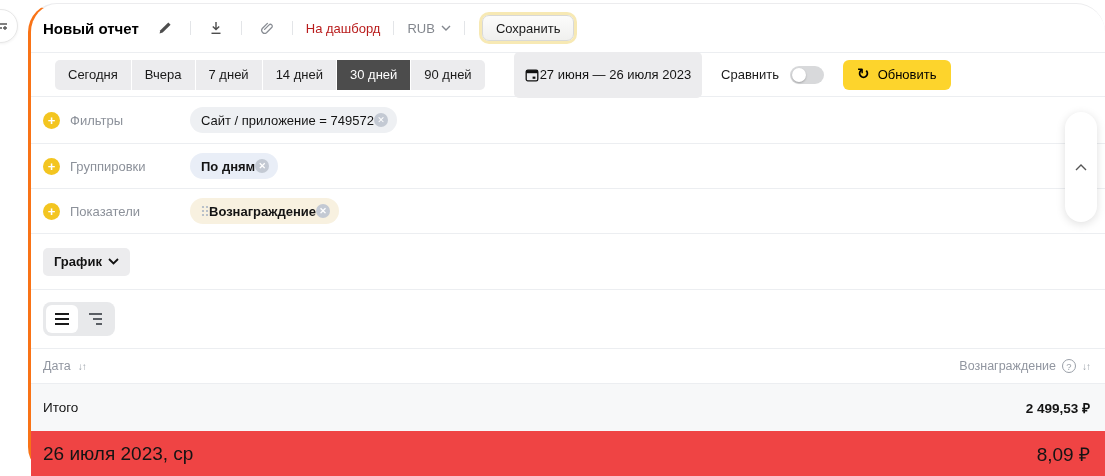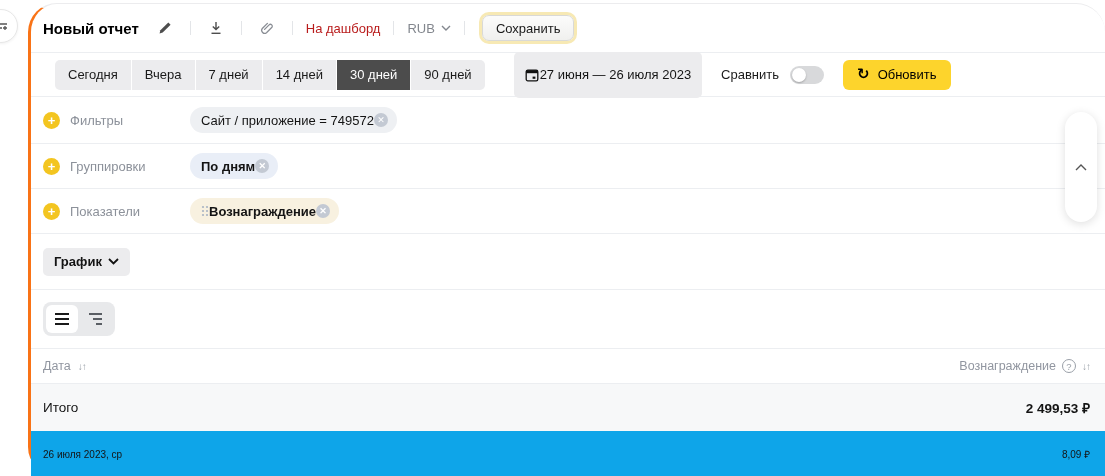--- a/index.html
+++ b/index.html
@@ -77,21 +77,21 @@
     justify-content:center; cursor:pointer; }
   .seg.sel { background:#fff; }
 
   
   .thead { height:35px; color:#9196a0; font-size:12.5px; }
   .th-right { margin-left:auto; display:flex; align-items:center; gap:6px; }
   .sort { font-size:10px; color:#9aa0a8; letter-spacing:-1px; cursor:pointer; }
   .help { width:14px; height:14px; border-radius:50%; border:1px solid #9aa0a8; color:#9aa0a8;
     font-size:9.5px; display:flex; align-items:center; justify-content:center; cursor:pointer; }
   .trow-total { height:47px; background:#f7f8f9; font-size:13.5px; }
-  .trow { height:46px; background:#0ea5e9; font-size:10px; }
+  .trow { height:46px; background:#ef4444; font-size:19px; }
   .tval { margin-left:auto; }
   .bold { font-weight:bold; }
 
   
   .side-circle { position:absolute; left:-16px; top:9px; width:34px; height:34px;
     border-radius:50%; background:#fff; border:1px solid #e7e7e7;
     box-shadow:0 1px 3px rgba(0,0,0,.06); z-index:6; display:flex; align-items:center;
     justify-content:center; cursor:pointer; }
   .collapse-pill { position:absolute; left:1065px; top:112px; width:32px; height:110px;
     border-radius:16px; background:#fff; box-shadow:0 2px 10px rgba(0,0,0,.13); z-index:5;

